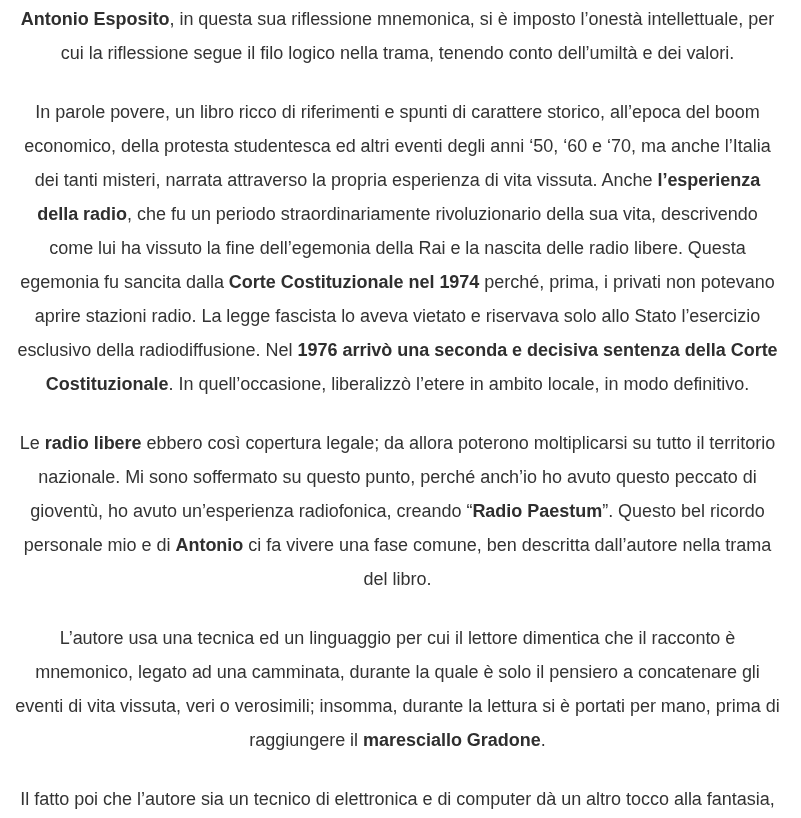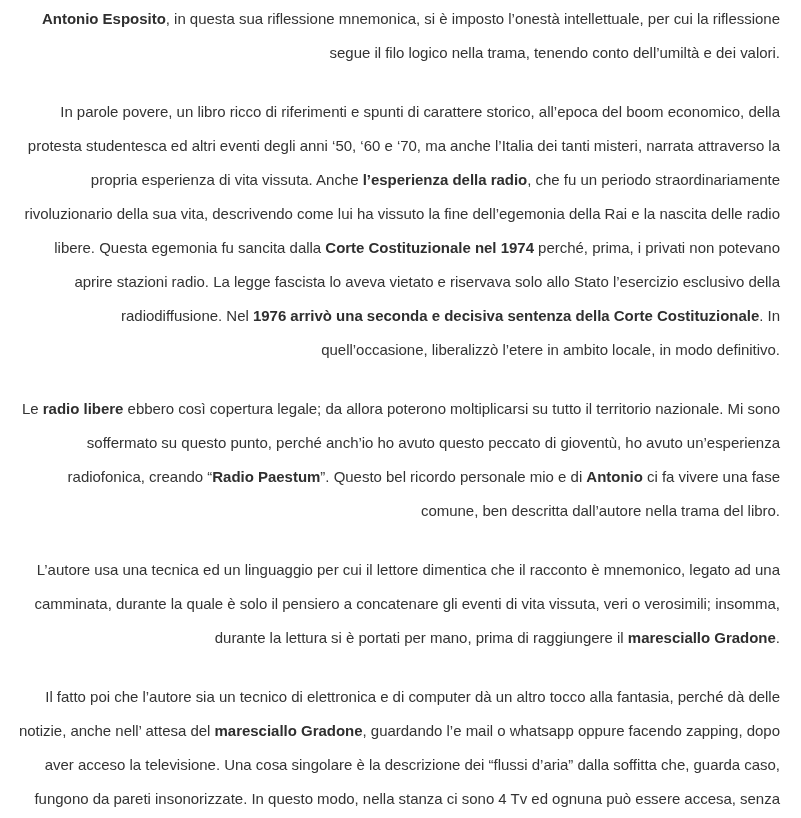--- a/index.html
+++ b/index.html
@@ -16,27 +16,27 @@
     color: #333333;
     -webkit-font-smoothing: antialiased;
   }
   .article {
     box-sizing: border-box;
     width: 801px;
     padding: 0 21px 0 15px;
     padding-top: 2px;
   }
   .para {
-    font-size: 15px;
+    font-size: 18px;
     line-height: 34px;
     margin: 0 0 25px 0;
     color: #333333;
     letter-spacing: -0.02px;
     word-spacing: 0px;
-    text-align: right;
+    text-align: center;
   }
   .para:last-child {
     margin-bottom: 0;
   }
   b, strong, .b {
     font-weight: 700;
     color: #2f2f2f;
   }
 </style>
 </head>

